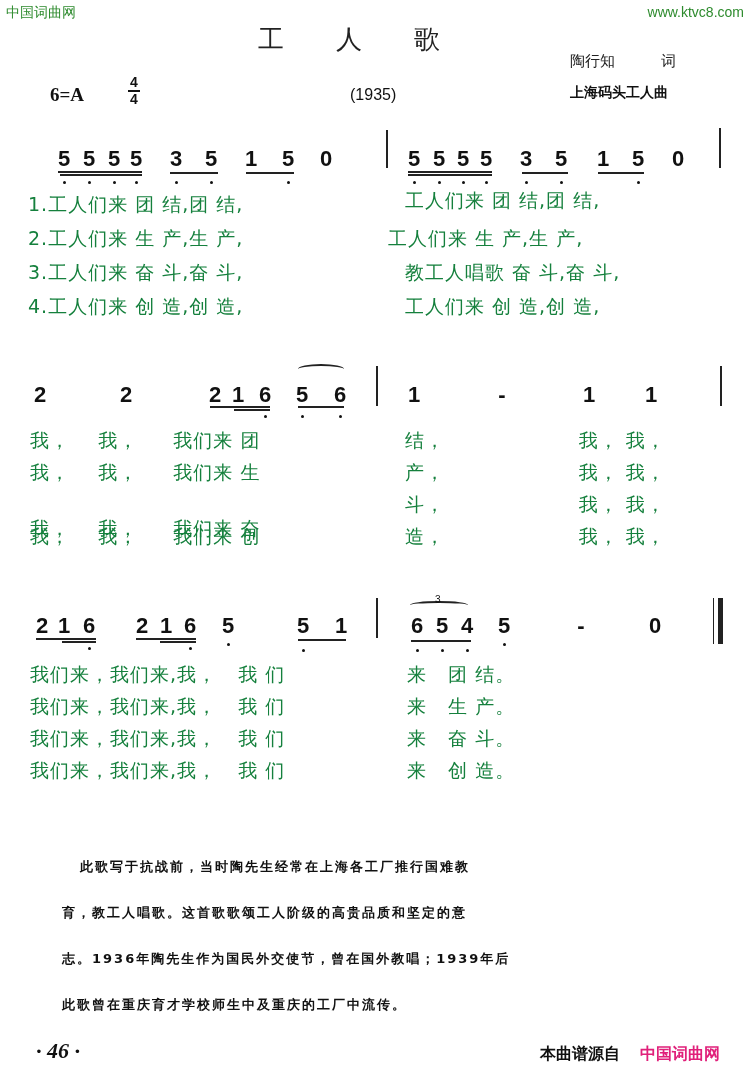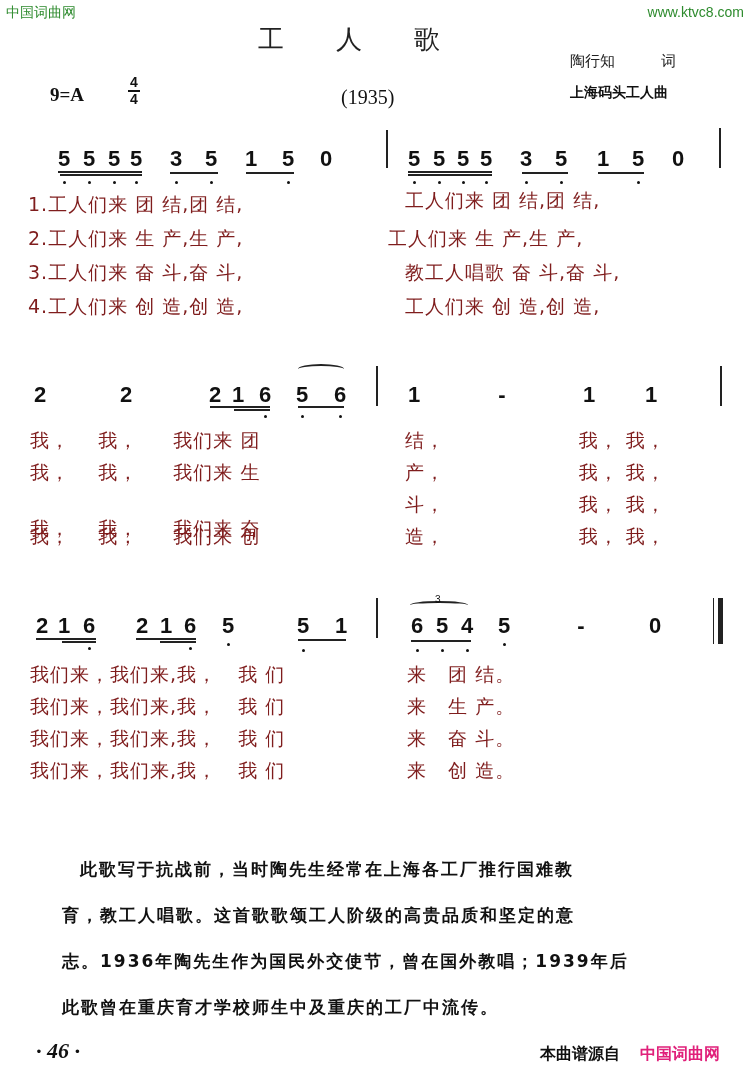--- a/index.html
+++ b/index.html
@@ -7,48 +7,48 @@
          font-family: "DejaVu Sans", sans-serif; color: #111; }
   .abs { position: absolute; white-space: nowrap; }
   .wm-left { left: 6px; top: 4px; font-size: 14px; color: #2e8b2e; }
   .wm-right { right: 6px; top: 4px; font-size: 14px; color: #2e8b2e; font-family: "Liberation Sans", sans-serif; }
   .title { left: 258px; top: 22px; font-size: 26px; letter-spacing: 52px; font-family: "DejaVu Serif", serif; color: #222; }
   .lyricist { left: 570px; top: 52px; font-size: 15px; color: #222; }
   .lyricist .role { margin-left: 46px; }
   .key { left: 50px; top: 84px; font-size: 19px; font-weight: bold; font-family: "Liberation Serif", serif; }
   .meter { left: 128px; top: 76px; width: 12px; text-align: center; font-size: 14px; font-weight: bold; line-height: 13px; font-family: "Liberation Sans", sans-serif; }
   .meter .bar { display:block; height:2px; background:#111; margin:1px 0; }
-  .year { left: 341px; top: 86px; font-size: 20px; font-family: Liberation Serif, serif; }
+  .year { left: 350px; top: 86px; font-size: 16px; font-family: Liberation Sans, sans-serif; }
   .composer { left: 570px; top: 84px; font-size: 14px; font-weight: bold; }
 
   .note { position: absolute; font-family: "Liberation Sans", sans-serif; font-weight: bold; font-size: 22px; width: 16px; text-align: center; }
   .dot { position: absolute; width: 3px; height: 3px; border-radius: 50%; background: #111; }
   .beam { position: absolute; height: 2px; background: #222; }
   .barline { position: absolute; width: 2px; background: #222; }
   .barline.thick { width: 5px; }
-  .lyric { position: absolute; font-size: 19px; white-space: pre; color: #7f1d1d; letter-spacing: 1px; }
+  .lyric { position: absolute; font-size: 19px; white-space: pre; color: #15803d; letter-spacing: 1px; }
   .slur { position: absolute; border-top: 2px solid #222; border-radius: 50% 50% 0 0; height: 8px; }
   .triplet-num { position: absolute; font-size: 10px; font-family: "Liberation Sans", sans-serif; }
 
-  .para { left: 62px; font-size: 17px; font-weight: bold; letter-spacing: 2px; color: #111; }
+  .para { left: 62px; font-size: 13px; font-weight: bold; letter-spacing: 2px; color: #111; }
   .pageno { left: 36px; top: 1038px; font-size: 22px; font-weight: bold; font-style: italic; font-family: "Liberation Serif", serif; }
   .source { left: 540px; top: 1044px; font-size: 16px; font-weight: bold; color: #111; }
   .source .brand { color: #e0207a; margin-left: 20px; }
 </style>
 </head>
 <body>
 
 <div class="abs wm-left">中国词曲网</div>
 <div class="abs wm-right">www.ktvc8.com</div>
 
 <div class="abs title">工人歌</div>
 <div class="abs lyricist">
   <span>陶行知</span><span class="role">词</span>
 </div>
-<div class="abs key">9=A</div>
+<div class="abs key">6=A</div>
 <div class="abs meter">
   <span>4</span>
   <span class="bar"></span>
   <span>4</span>
 </div>
 <div class="abs year">(1935)</div>
 <div class="abs composer">上海码头工人曲</div>
 
 <div>
 

